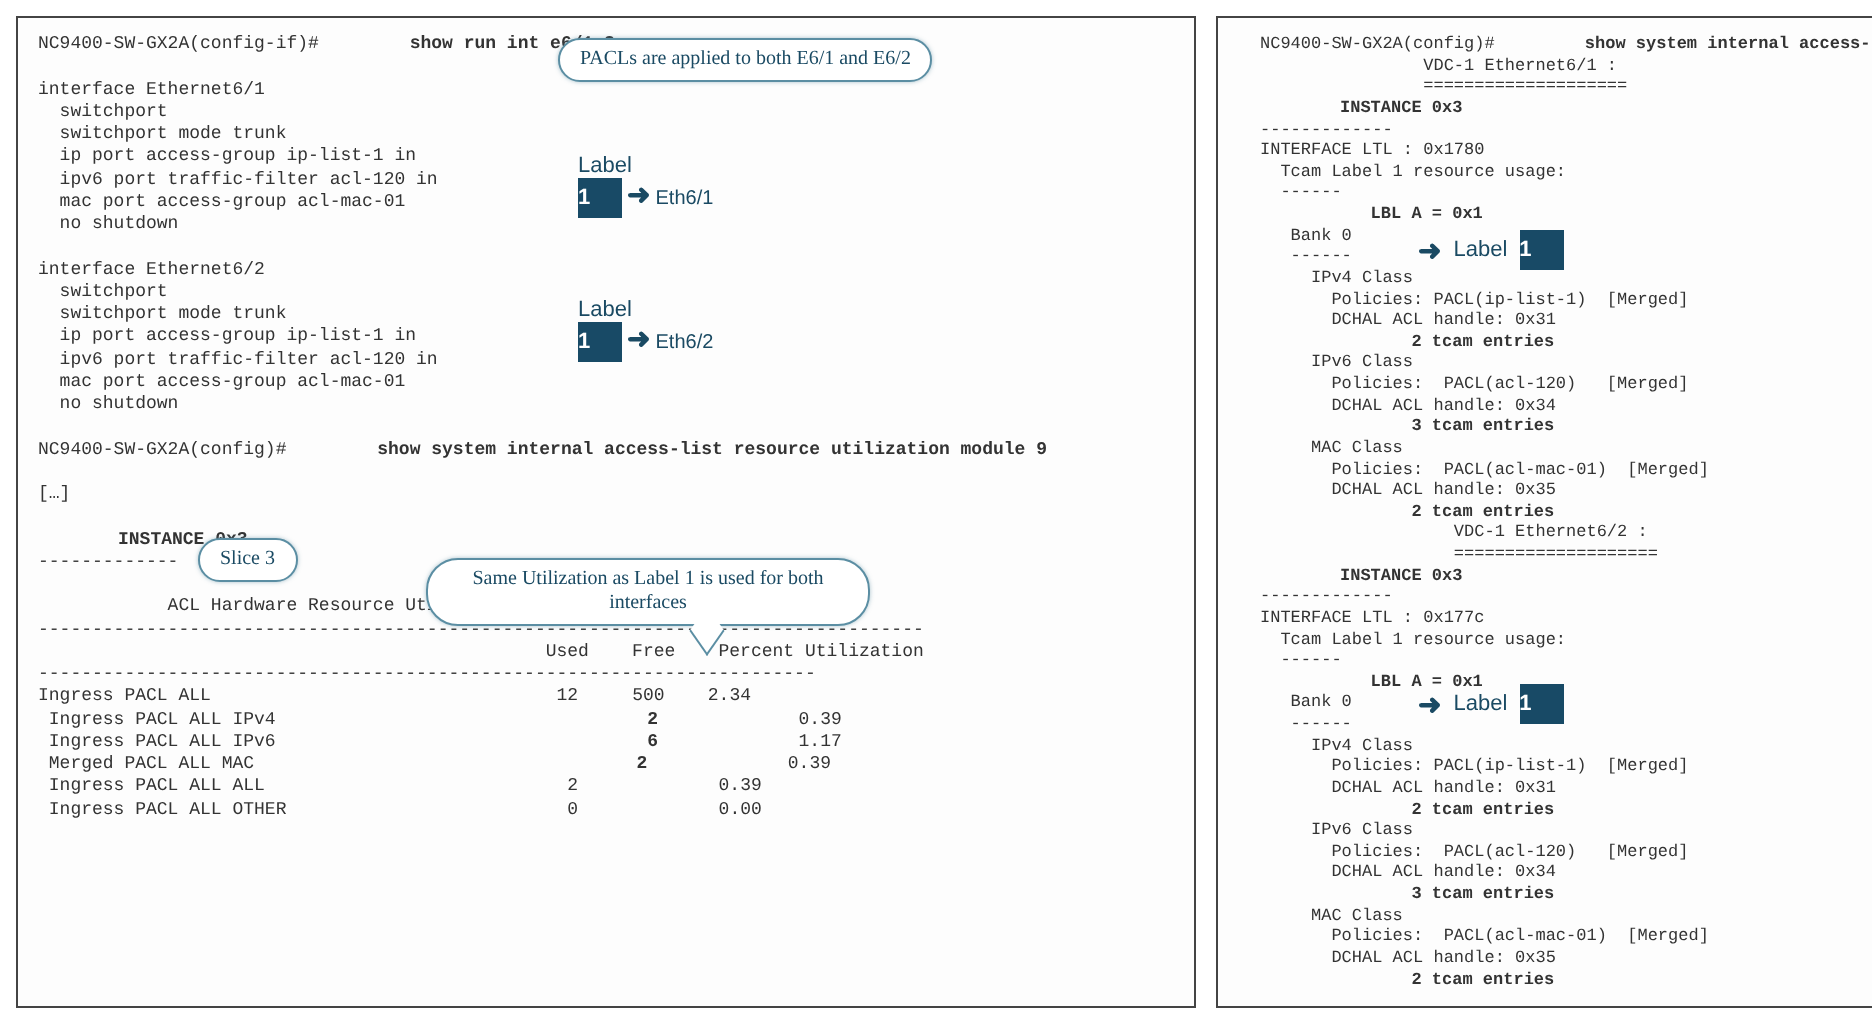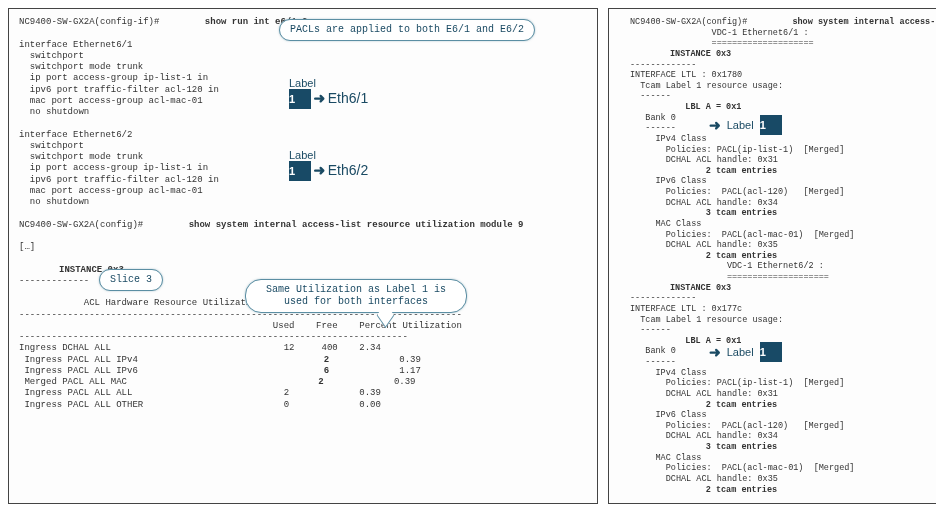--- a/index.html
+++ b/index.html
@@ -35,21 +35,21 @@
   }
   .right pre { font-size: 8.5px; line-height: 1.25; margin-left: 11px; }
   b { font-weight: bold; padding-left: 40px; }
 
   .callout {
     position: absolute;
     background: #fff;
     border: 1px solid #5b8ea3;
     border-radius: 16px;
     padding: 4px 10px;
-    font-family: Liberation Mono, monospace;
+    font-family: Liberation Serif, serif;
     font-size: 10px;
     color: #1a4a63;
     text-align: center;
     line-height: 1.2;
     box-shadow: 0 0 2px rgba(90,140,160,0.5);
   }
   .callout.speech::after {
     content: "";
     position: absolute;
     bottom: -11px;
@@ -84,21 +84,21 @@
     font-weight: bold;
   }
   .arrow {
     font-family: Arial, sans-serif;
     font-size: 14px;
     font-weight: bold;
     color: #1a4a63;
   }
   .eth {
     font-family: Arial, sans-serif;
-    font-size: 14px;
+    font-size: 10px;
     color: #1a4a63;
   }
 </style>
 </head>
 <body>
 
 <div class="row">
 
   <div class="panel left">
 
@@ -124,21 +124,21 @@
 
 <span>[…]</span>
 
 <b>INSTANCE 0x3</b>
 <span>-------------</span>
 
 <span>            ACL Hardware Resource Utilization (Mod 1)</span>
 <span>----------------------------------------------------------------------------------</span>
 <span>                                               Used    Free    Percent Utilization</span>
 <span>------------------------------------------------------------------------</span>
-<span>Ingress DCHAL ALL</span>                                <span>12</span>     <span>400</span>    <span>2.34</span>
+<span>Ingress PACL ALL</span>                                <span>12</span>     <span>500</span>    <span>2.34</span>
 <span> Ingress PACL ALL IPv4</span>                           <b>2</b>             <span>0.39</span>
 <span> Ingress PACL ALL IPv6</span>                           <b>6</b>             <span>1.17</span>
 <span> Merged PACL ALL MAC</span>                            <b>2</b>             <span>0.39</span>
 <span> Ingress PACL ALL ALL</span>                            <span>2</span>             <span>0.39</span>
 <span> Ingress PACL ALL OTHER</span>                          <span>0</span>             <span>0.00</span>
 </pre>
 
     <div class="callout" style="top:10px; left:270px;">PACLs are applied to
 both E6/1 and E6/2</div>
 
@@ -151,21 +151,21 @@
 
     <div class="label-tag" style="top:140px; left:280px;">
       <span class="label-word">Label</span>
       <span class="label-box">1</span>
       <span class="arrow">➜</span>
       <span class="eth">Eth6/2</span>
     </div>
 
     <div class="callout" style="top:260px; left:90px;">Slice 3</div>
 
-    <div class="callout speech" style="top:270px; left:236px; width:200px;">Same Utilization as Label 1 is used
+    <div class="callout speech" style="top:270px; left:204px; width:200px;">Same Utilization as Label 1 is used
 for both interfaces</div>
 
   </div>
 
   <div class="panel right">
 <pre><span>NC9400-SW-GX2A(config)# </span><b>show system internal access-list</b>
 <span>                VDC-1 Ethernet6/1 :</span>
 <span>                ====================</span>
 <b>INSTANCE 0x3</b>
 <span>-------------</span>

